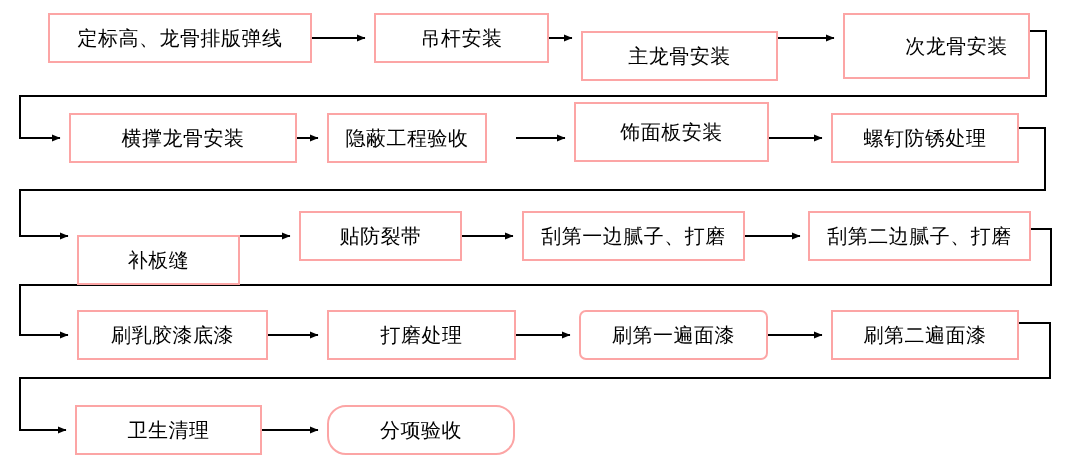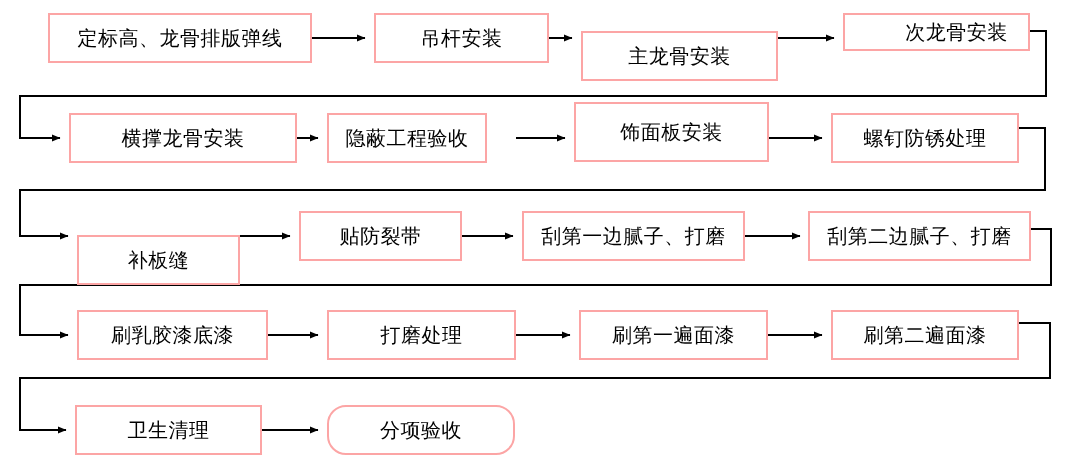--- a/index.html
+++ b/index.html
@@ -90,21 +90,21 @@
   </div>
 
   <div class="node-box" style="left:374px; top:13px; width:175px; height:50px;">
     <span class="node-label">吊杆安装</span>
   </div>
 
   <div class="node-box" style="left:581px; top:13px; width:197px; height:50px;margin-top:18px;">
     <span class="node-label">主龙骨安装</span>
   </div>
 
-  <div class="node-box" style="left:843px; top:13px; width:187px; height:38px;padding-left:40px;">
+  <div class="node-box" style="left:843px; top:13px; width:187px; height:66px;padding-left:40px;">
     <span class="node-label">次龙骨安装</span>
   </div>
 
   <div class="node-box" style="left:69px; top:113px; width:228px; height:50px;">
     <span class="node-label">横撑龙骨安装</span>
   </div>
 
   <div class="node-box" style="left:327px; top:113px; width:160px; height:50px;">
     <span class="node-label">隐蔽工程验收</span>
   </div>
@@ -134,21 +134,21 @@
   </div>
 
   <div class="node-box" style="left:77px; top:310px; width:191px; height:50px;">
     <span class="node-label">刷乳胶漆底漆</span>
   </div>
 
   <div class="node-box" style="left:327px; top:310px; width:189px; height:50px;">
     <span class="node-label">打磨处理</span>
   </div>
 
-  <div class="node-box" style="left:579px; top:310px; width:189px; height:50px;">
+  <div class="node-box" style="left:579px; top:310px; width:189px; height:50px;border-radius:7px;">
     <span class="node-label">刷第一遍面漆</span>
   </div>
 
   <div class="node-box" style="left:831px; top:310px; width:188px; height:50px;">
     <span class="node-label">刷第二遍面漆</span>
   </div>
 
   <div class="node-box" style="left:75px; top:405px; width:187px; height:50px;">
     <span class="node-label">卫生清理</span>
   </div>

